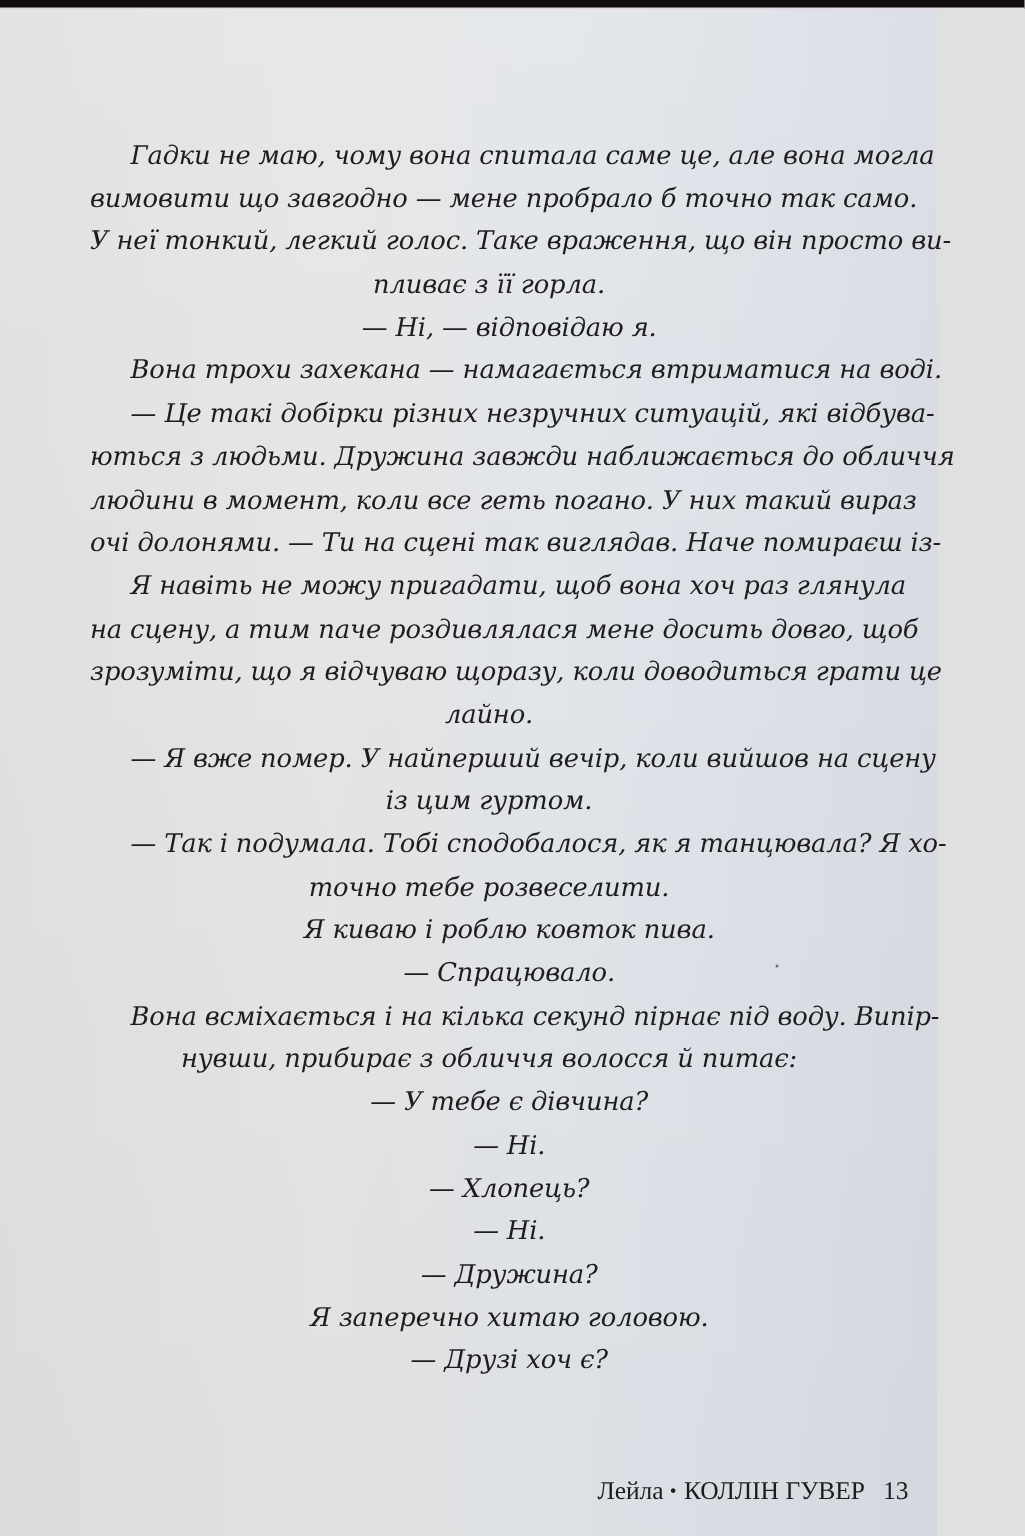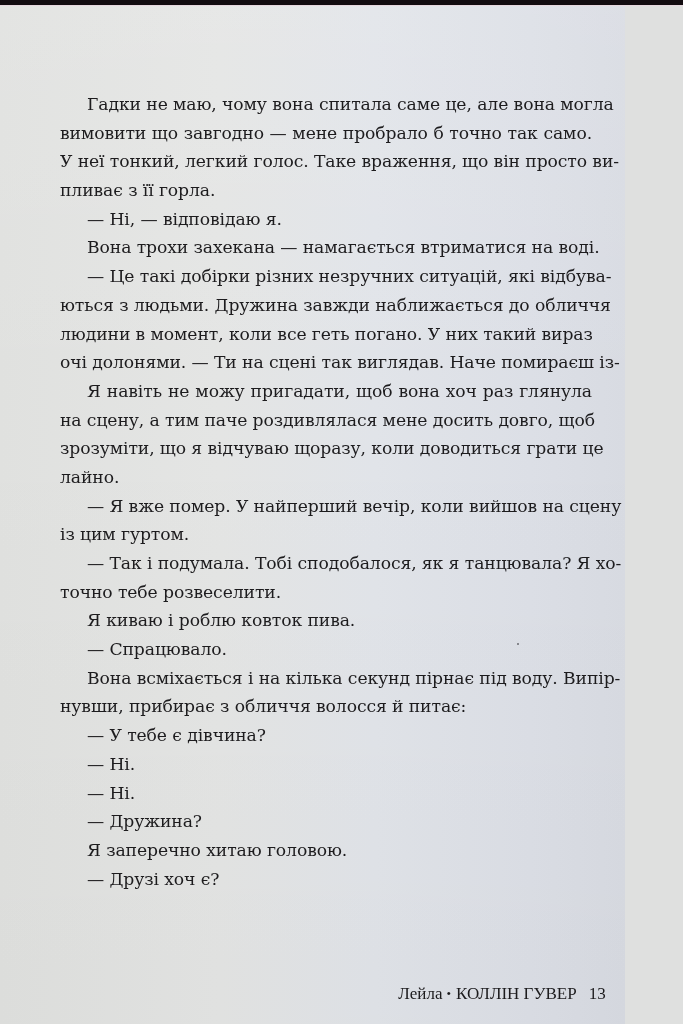--- a/index.html
+++ b/index.html
@@ -19,20 +19,21 @@
       left: 0; top: 0;
       width: 683px; height: 5px;
       background: #120c10;
       border-bottom: 1px solid #e6d7de;
     }
     .page {
       position: absolute;
       left: 0; top: 6px;
       width: 625px; height: 1018px;
       background: linear-gradient(90deg, #e0e1df 0%, #e4e5e4 35%, #e1e4e9 60%, #dcdfe6 85%, #d8dbe2 100%);
+      font-style: italic;
     }
     .page-shade {
       position: absolute;
       left: 0; top: 0; right: 0; bottom: 0;
       background: linear-gradient(180deg, rgba(255,255,255,0.10) 0%, rgba(255,255,255,0) 40%, rgba(0,0,0,0.02) 100%);
       pointer-events: none;
     }
     .body-text {
       position: absolute;
       left: 60px;
@@ -41,20 +42,21 @@
       color: #1d1c1e;
       font-size: 17.2px;
       line-height: 28.7px;
       letter-spacing: -0.1px;
     }
     .line {
       display: block;
       height: 28.7px;
       white-space: nowrap;
       overflow: visible;
+      text-align: center;
     }
     .line.justify {
       text-align: justify;
       text-align-last: justify;
     }
     .line.indent {
       padding-left: 27px;
     }
     .footer {
       position: absolute;
@@ -111,20 +113,21 @@
     <span class="line indent justify">— Я вже помер. У найперший вечір, коли вийшов на сцену</span>
     <span class="line">із цим гуртом.</span>
     <span class="line indent justify">— Так і подумала. Тобі сподобалося, як я танцювала? Я хо-</span>
     <span class="line">точно тебе розвеселити.</span>
     <span class="line indent">Я киваю і роблю ковток пива.</span>
     <span class="line indent">— Спрацювало.</span>
     <span class="line indent justify">Вона всміхається і на кілька секунд пірнає під воду. Випір-</span>
     <span class="line">нувши, прибирає з обличчя волосся й питає:</span>
     <span class="line indent">— У тебе є дівчина?</span>
     <span class="line indent">— Ні.</span>
+    <span class="line indent">— Хлопець?</span>
     <span class="line indent">— Ні.</span>
     <span class="line indent">— Дружина?</span>
     <span class="line indent">Я заперечно хитаю головою.</span>
     <span class="line indent">— Друзі хоч є?</span>
   </div>
 
   <div class="speck"></div>
 </div>
 
 <div class="footer">

